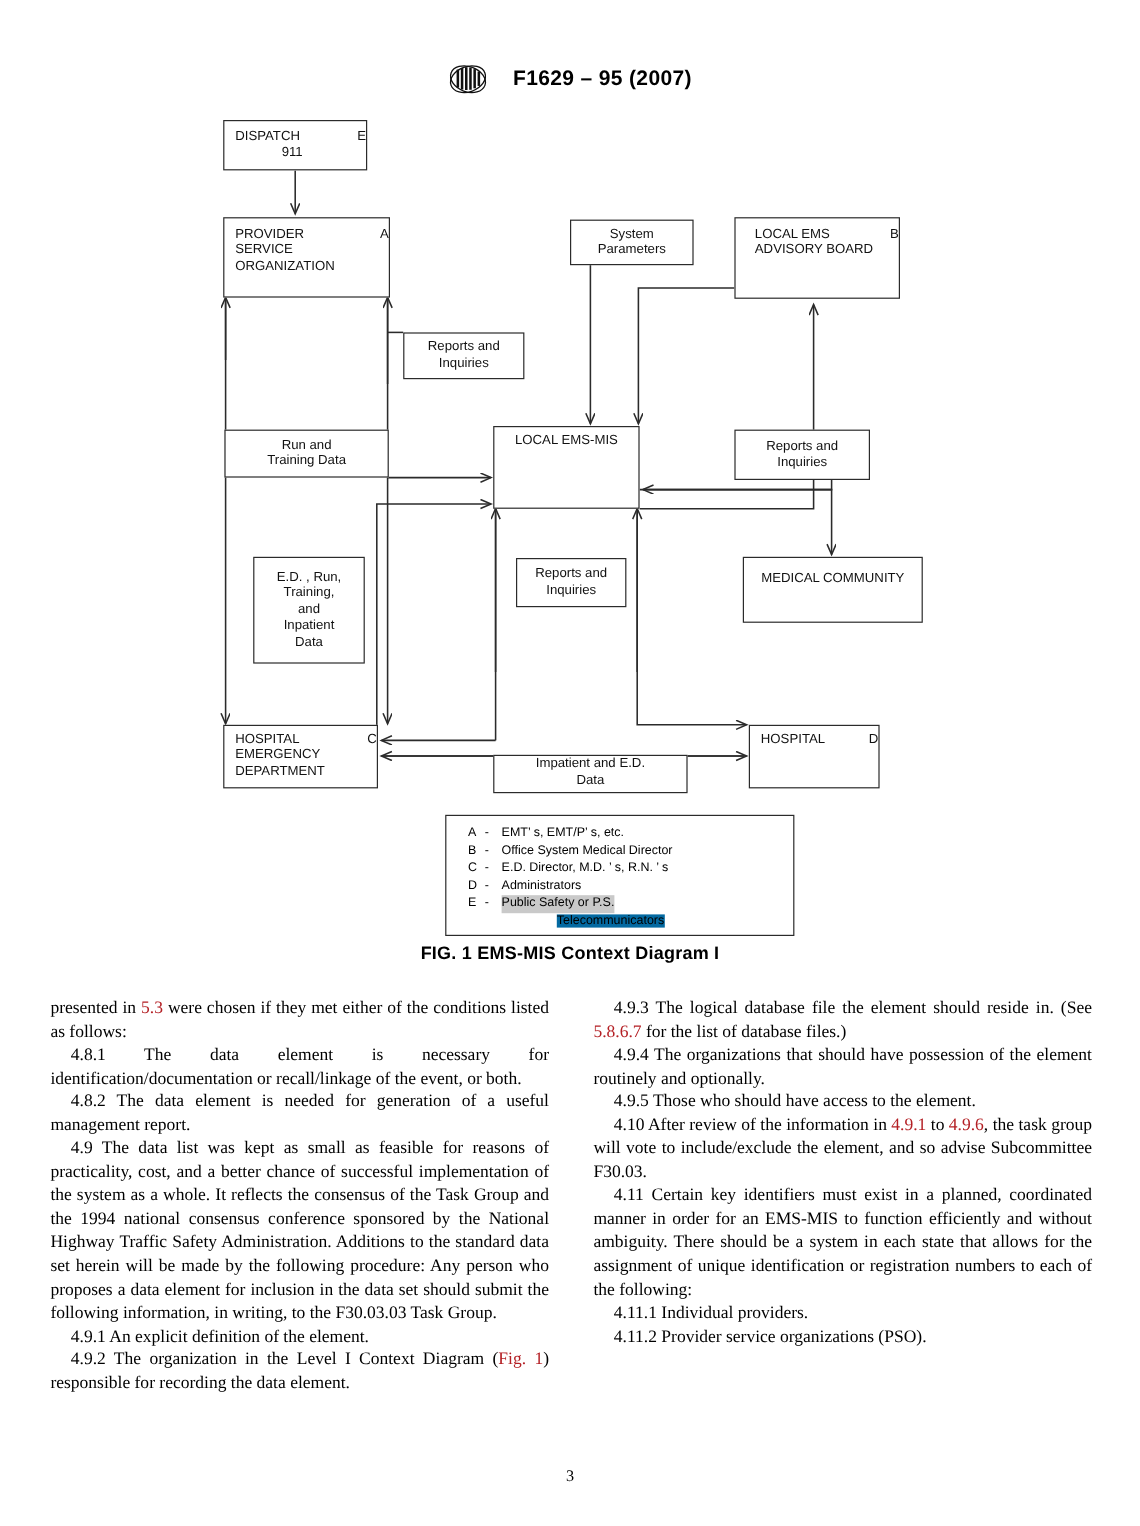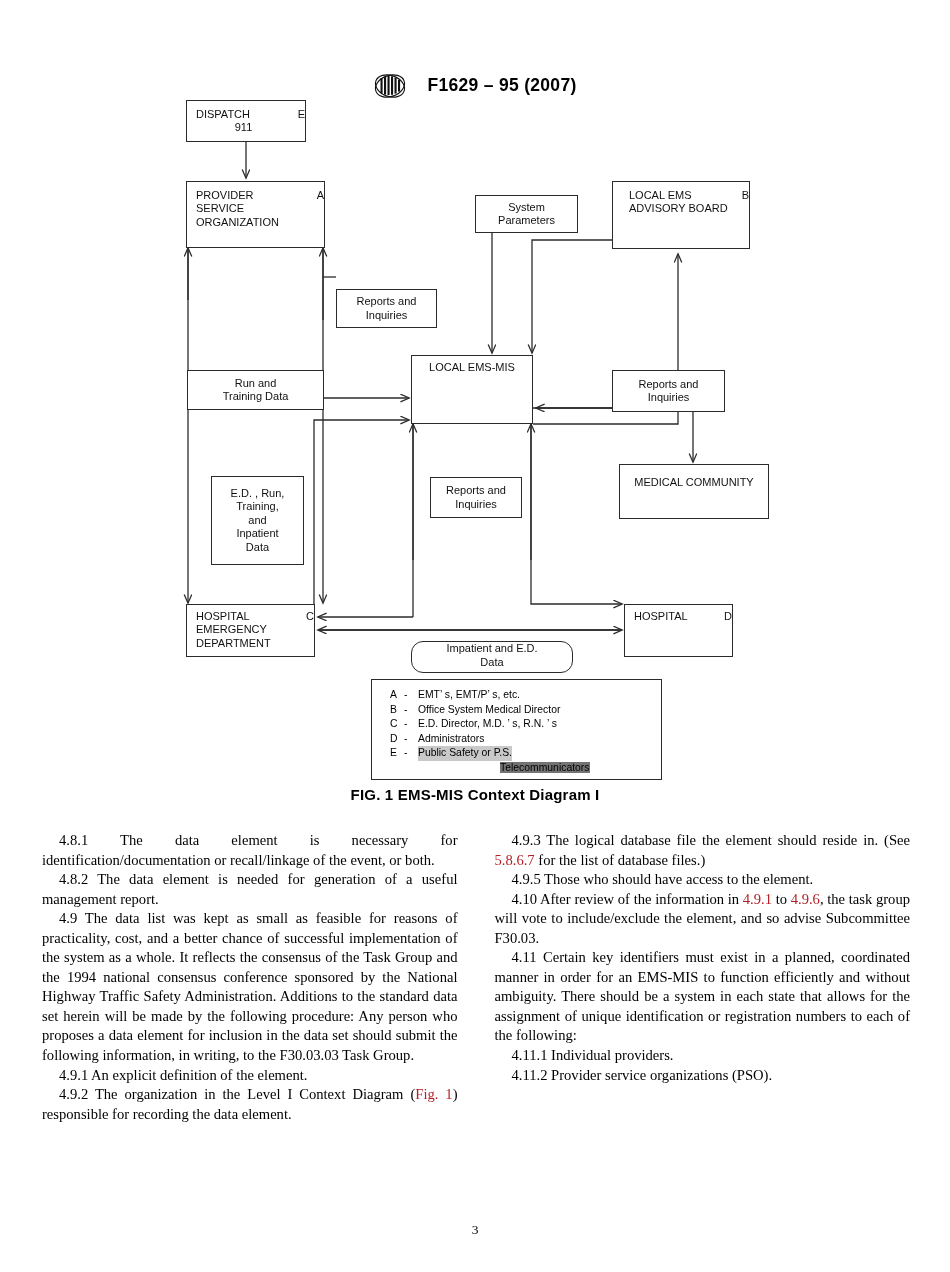--- a/index.html
+++ b/index.html
@@ -22,21 +22,20 @@
   #doc-header {
     position: absolute;
     top: 52px;
     left: 0;
     width: 950px;
     text-align: center;
     display: flex;
     align-items: center;
     justify-content: center;
     gap: 20px;
-    margin-top: 20px;
   }
   #astm-logo {
     width: 34px;
     height: 26px;
     display: inline-block;
     position: relative;
     top: 1px;
   }
   #doc-header-title {
     font-family: "Liberation Sans", "DejaVu Sans", sans-serif;
@@ -68,21 +67,20 @@
     align-items: flex-start;
     justify-content: center;
     text-align: center;
     padding-top: 5px;
   }
   .dgm-box.center-mid {
     display: flex;
     align-items: center;
     justify-content: center;
     text-align: center;
-    margin-top: 12px;
   }
   .dgm-box.entity {
     padding: 7px 0 0 9px;
   }
   .ent-row { position: relative; width: 100%; }
   .ent-letter {
     position: absolute;
     right: 0;
     top: 0;
   }
@@ -107,21 +105,21 @@
   }
   .legend-key { width: 14px; }
   .legend-dash { width: 14px; }
   .legend-desc { }
   .legend-hl { background: #c9c9c9; }
   .legend-cont {
     padding-left: 74px;
     line-height: 14.6px;
     white-space: pre;
   }
-  .legend-cont span { background: #737373; margin-left: 36px; }
+  .legend-cont span { background: #0369a1; }
 
   #figure-caption {
     position: absolute;
     top: 786px;
     left: 0;
     width: 950px;
     text-align: center;
     font-family: "Liberation Sans", "DejaVu Sans", sans-serif;
     font-weight: bold;
     font-size: 15px;
@@ -311,21 +309,21 @@
 
   <div class="dgm-box entity" style="left:186px; top:604px; width:129px; height:53px; padding-top:5px;">
     <div class="ent-row">
       <span>HOSPITAL</span>
       <span class="ent-letter">C</span>
     </div>
     <div>EMERGENCY</div>
     <div>DEPARTMENT</div>
   </div>
 
-  <div class="dgm-box center-mid" style="left:411px; top:629px; width:162px; height:32px; align-items:flex-end; padding-bottom:3px;border-radius:12px;">
+  <div class="dgm-box center-mid" style="left:411px; top:629px; width:162px; height:32px; align-items:flex-end; padding-bottom:3px;">
     <div>
       <div>Impatient and E.D.</div>
       <div>Data</div>
     </div>
   </div>
 
   <div class="dgm-box entity" style="left:624px; top:604px; width:109px; height:53px; padding-top:5px;">
     <div class="ent-row">
       <span>HOSPITAL</span>
       <span class="ent-letter">D</span>
@@ -341,28 +339,30 @@
         <div class="legend-row"><span class="legend-key">E</span><span class="legend-dash">-</span><span class="legend-desc legend-hl">Public Safety or P.S.</span></div>
       </div>
     <div class="legend-cont"><span>Telecommunicators</span></div>
   </div>
 
   <div id="figure-caption">FIG. 1  EMS-MIS Context Diagram I</div>
 </div>
 
 <div id="body-text">
   <div class="col" id="col-left">
+      <p class="para"><span>presented in </span><span class="xref">5.3</span><span> were chosen if they met either of the conditions listed as follows:</span></p>
       <p class="para indent"><span>4.8.1 The data element is necessary for identification/documentation or recall/linkage of the event, or both.</span></p>
       <p class="para indent"><span>4.8.2 The data element is needed for generation of a useful management report.</span></p>
       <p class="para indent gap"><span>4.9  The data list was kept as small as feasible for reasons of practicality, cost, and a better chance of successful implementation of the system as a whole. It reflects the consensus of the Task Group and the 1994 national consensus conference sponsored by the National Highway Traffic Safety Administration. Additions to the standard data set herein will be made by the following procedure: Any person who proposes a data element for inclusion in the data set should submit the following information, in writing, to the F30.03.03 Task Group.</span></p>
       <p class="para indent"><span>4.9.1  An explicit definition of the element.</span></p>
       <p class="para indent"><span>4.9.2  The organization in the Level I Context Diagram (</span><span class="xref">Fig. 1</span><span>) responsible for recording the data element.</span></p>
     </div>
   <div class="col" id="col-right">
       <p class="para indent"><span>4.9.3  The logical database file the element should reside in. (See </span><span class="xref">5.8.6.7</span><span> for the list of database files.)</span></p>
+      <p class="para indent"><span>4.9.4  The organizations that should have possession of the element routinely and optionally.</span></p>
       <p class="para indent"><span>4.9.5  Those who should have access to the element.</span></p>
       <p class="para indent gap"><span>4.10  After review of the information in </span><span class="xref">4.9.1</span><span> to </span><span class="xref">4.9.6</span><span>, the task group will vote to include/exclude the element, and so advise Subcommittee F30.03.</span></p>
       <p class="para indent gap"><span>4.11  Certain key identifiers must exist in a planned, coordinated manner in order for an EMS-MIS to function efficiently and without ambiguity. There should be a system in each state that allows for the assignment of unique identification or registration numbers to each of the following:</span></p>
       <p class="para indent"><span>4.11.1  Individual providers.</span></p>
       <p class="para indent"><span>4.11.2  Provider service organizations (PSO).</span></p>
     </div>
 </div>
 
 <div id="page-number">3</div>
 

